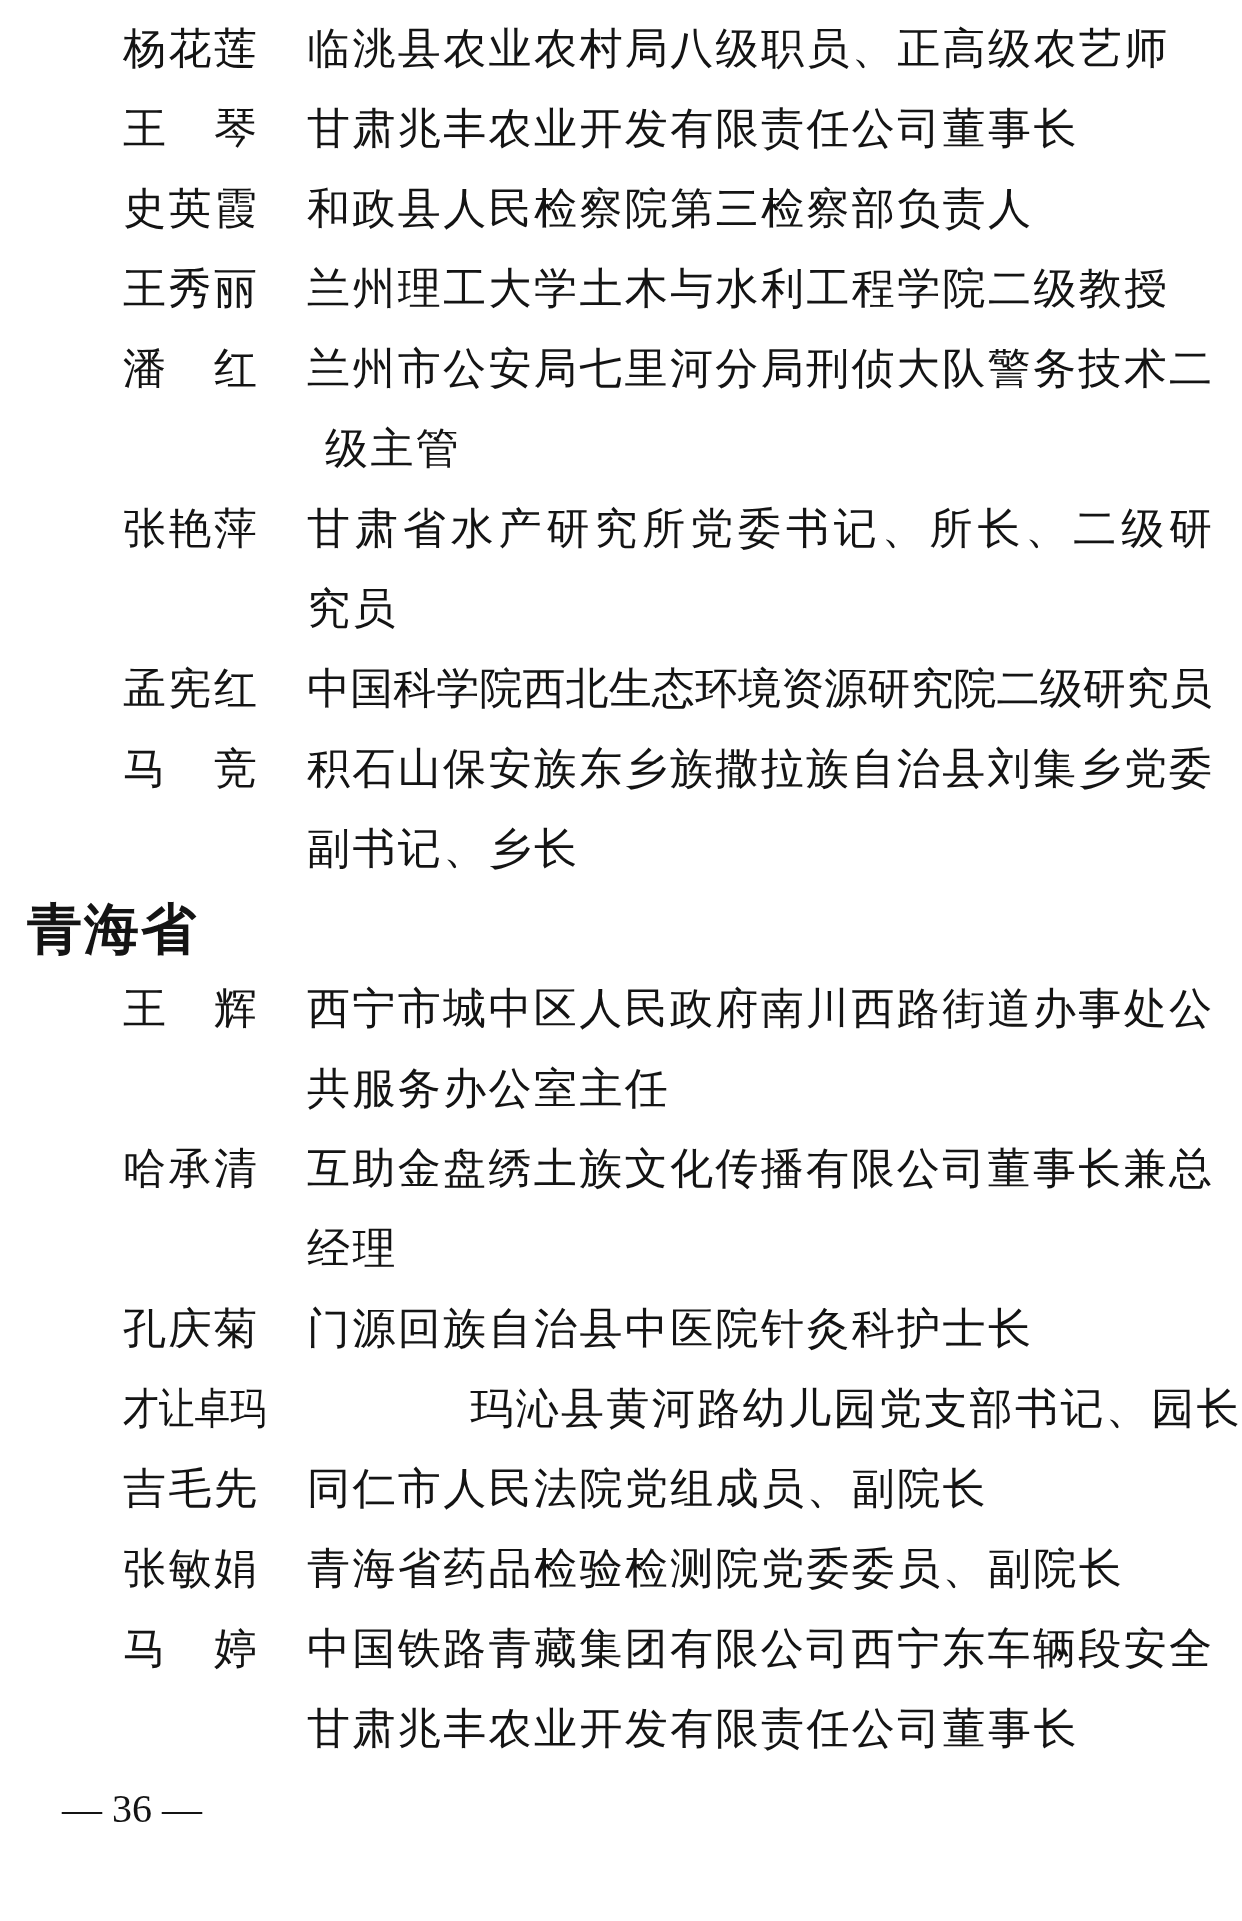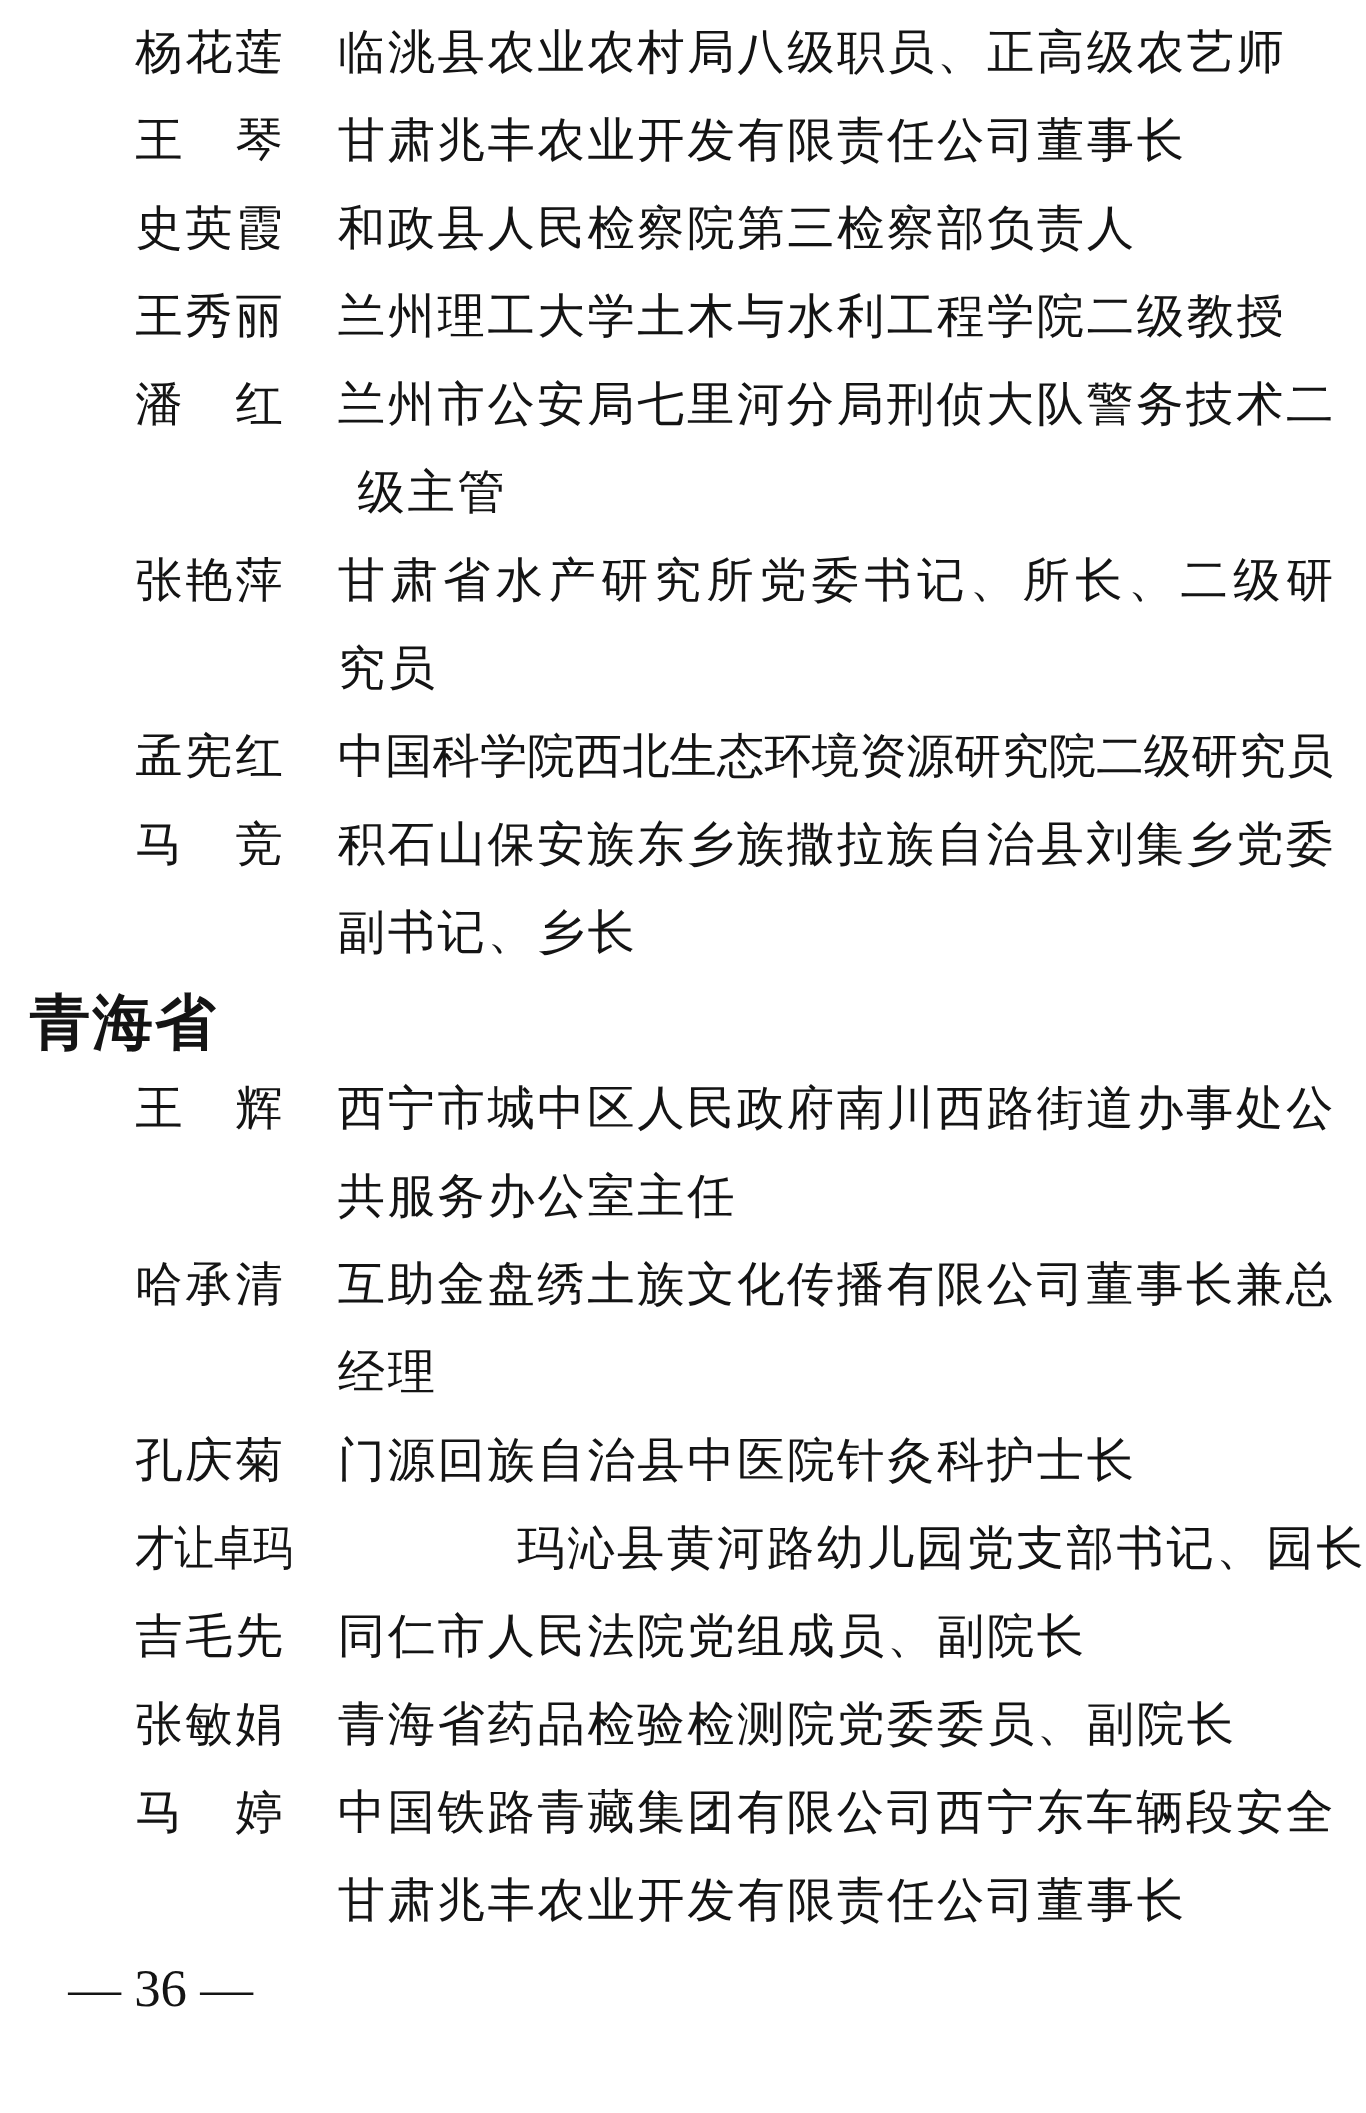--- a/index.html
+++ b/index.html
@@ -62,21 +62,21 @@
     line-height: 80px;
     font-family: "Liberation Sans", "DejaVu Sans", sans-serif;
     font-weight: bold;
     font-size: 55px;
     letter-spacing: 2px;
   }
   .footer {
     margin-left: 62px;
     height: 80px;
     line-height: 80px;
-    font-size: 48px;
+    font-size: 40px;
   }
 </style>
 </head>
 <body>
 
 <div class="page">
   <div class="content" id="roster-root">
       <div class="entry">
         <div class="name">
           <span>杨</span>

